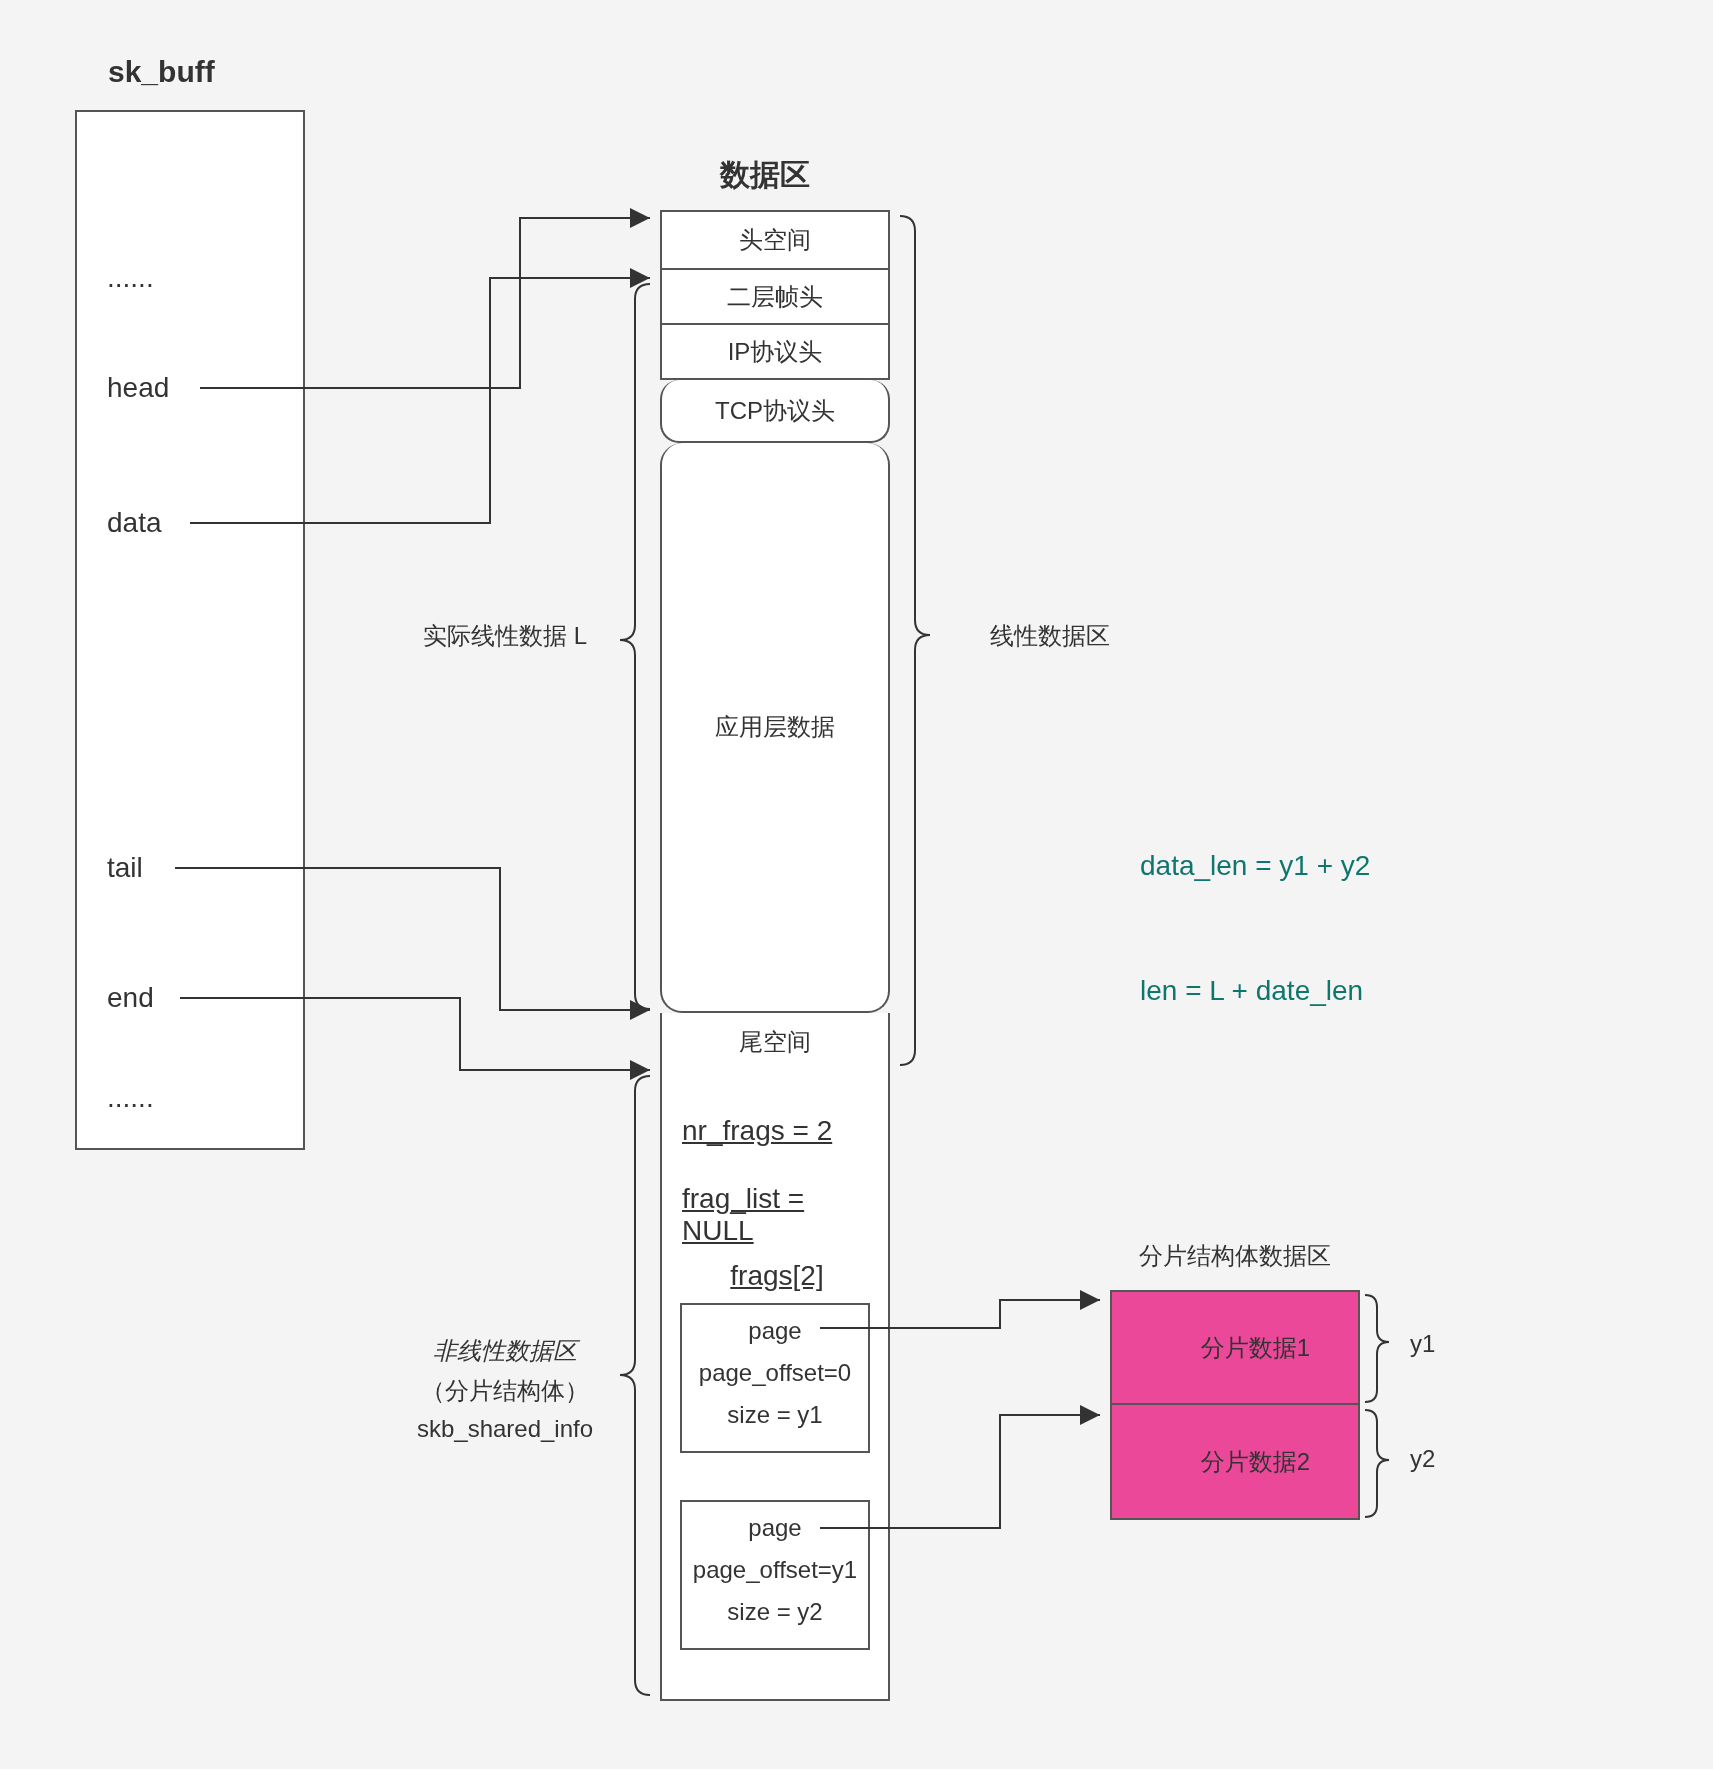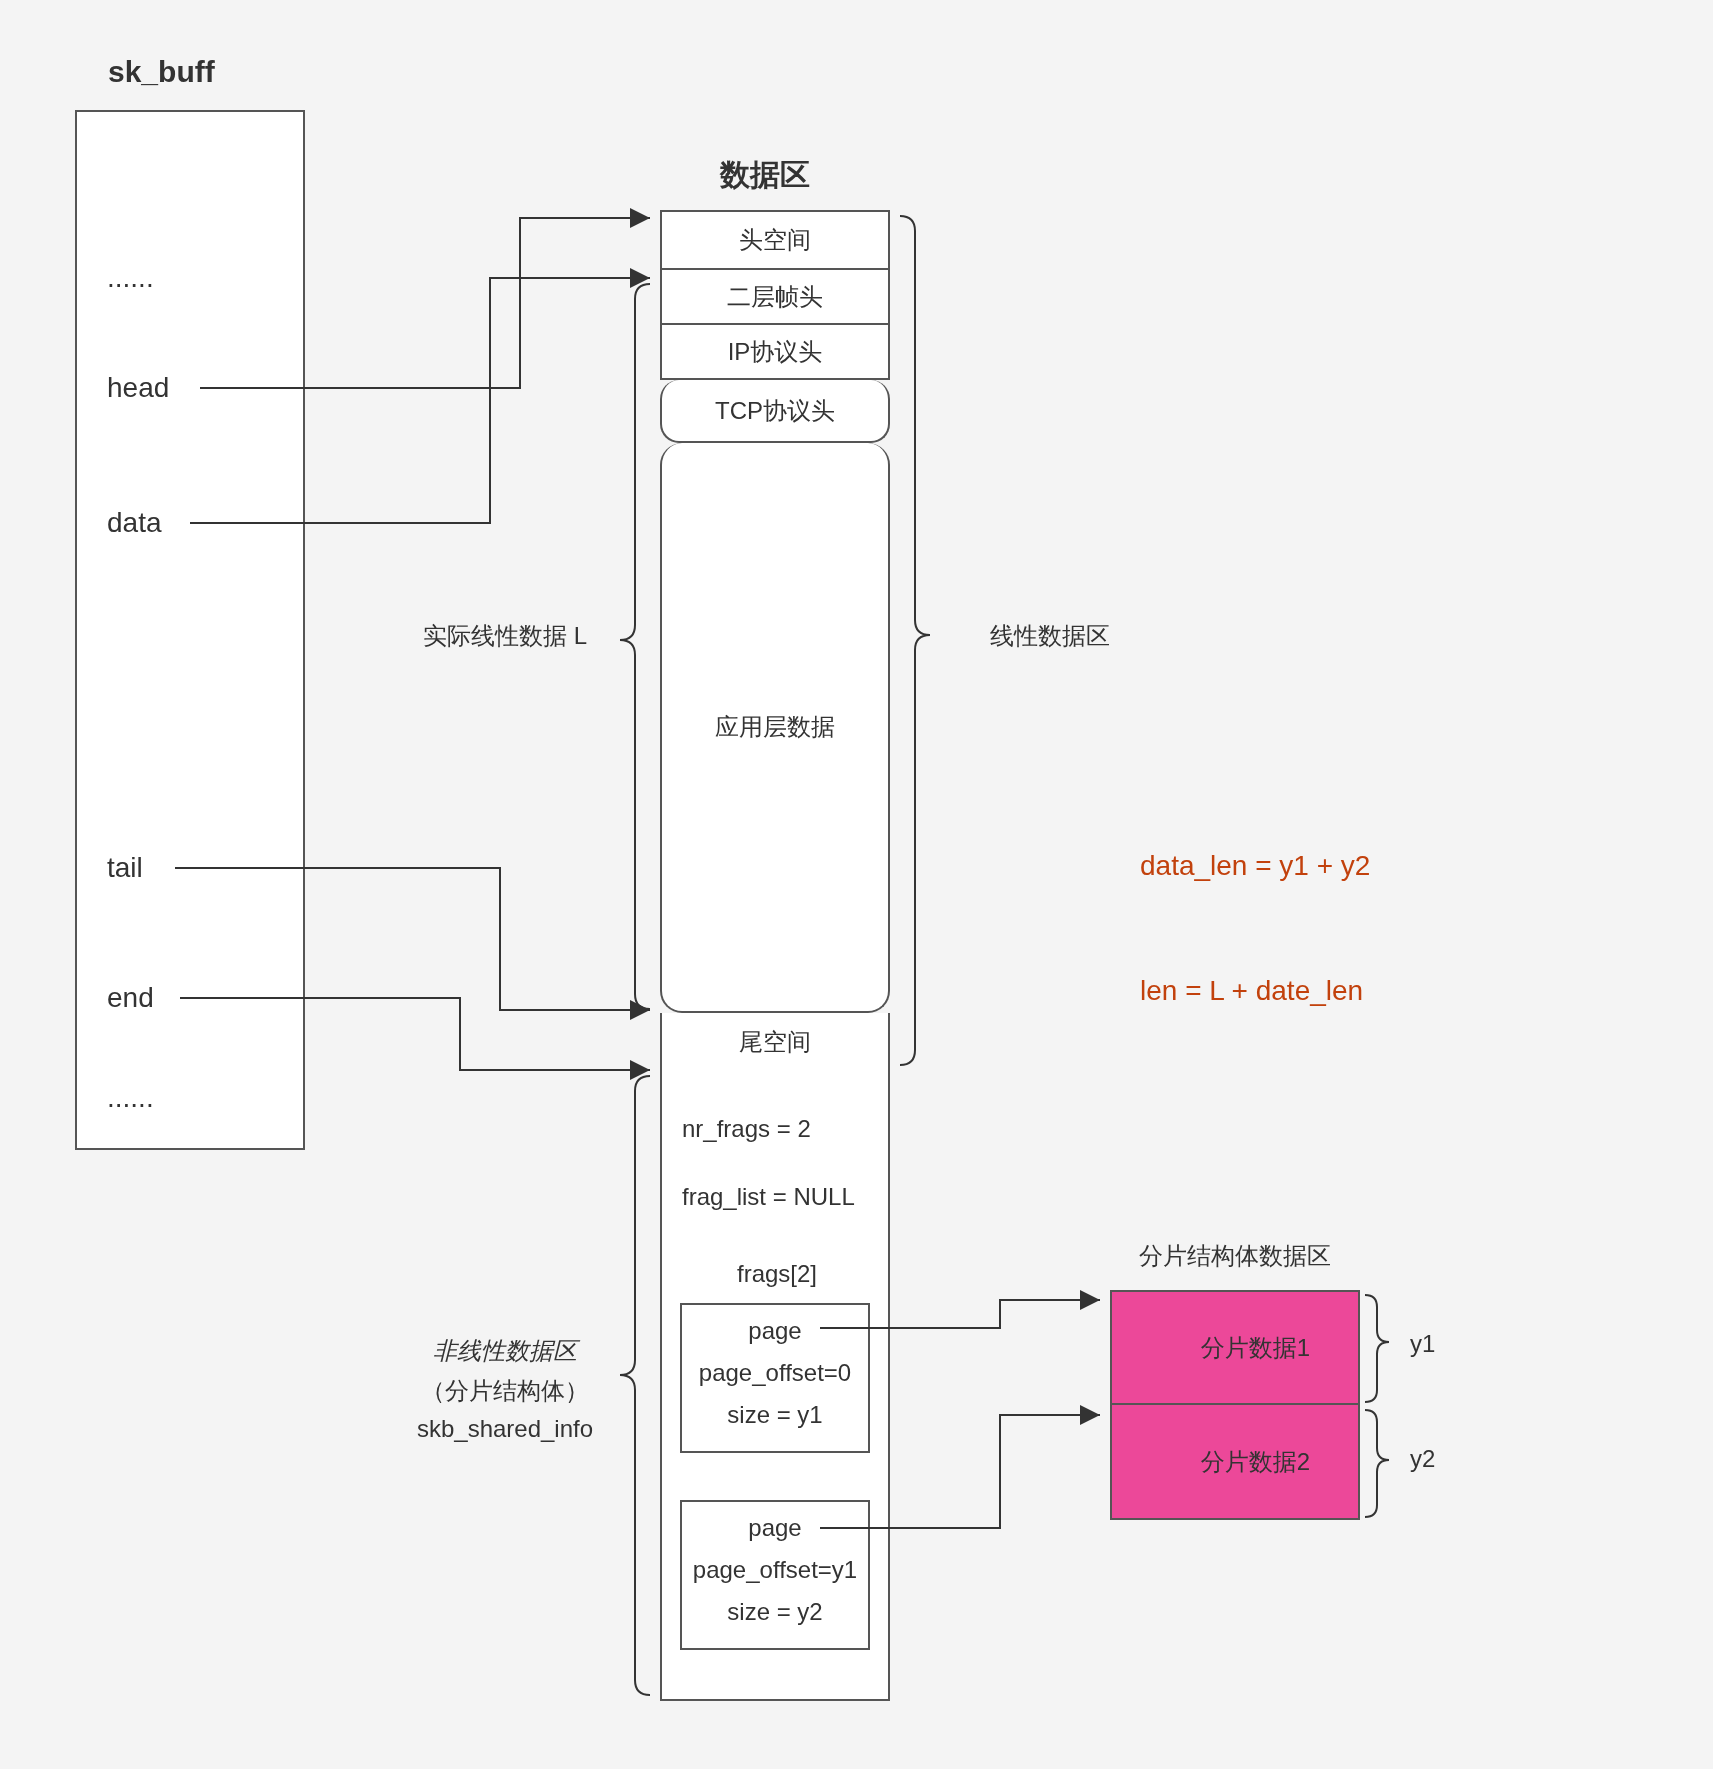--- a/index.html
+++ b/index.html
@@ -27,21 +27,21 @@
     position: absolute;
     font-weight: bold;
     font-size: 30px;
   }
   .label {
     position: absolute;
     text-align: center;
   }
   .formula {
     position: absolute;
-    color: #c2410c;
+    color: #0f766e;
     font-size: 28px;
   }
   .skbuff-box {
     position: absolute;
     background: #fff;
     border: 2px solid #555;
   }
   .skbuff-item {
     position: absolute;
     left: 30px;
@@ -66,23 +66,24 @@
   }
   svg.overlay {
     position: absolute;
     top: 0; left: 0;
     width: 1713px;
     height: 1769px;
     pointer-events: none;
   }
   .nlbox-text {
     position: absolute;
-    font-size: 24px;
+    font-size: 28px;
     text-align: left;
     width: 200px;
+    text-decoration: underline;
   }
 </style>
 </head>
 <body>
 
 <div class="canvas">
 
   <div class="title" style="left:108px; top:55px;">sk_buff</div>
 
   <div class="skbuff-box" style="left:75px; top:110px; width:230px; height:1040px;">

